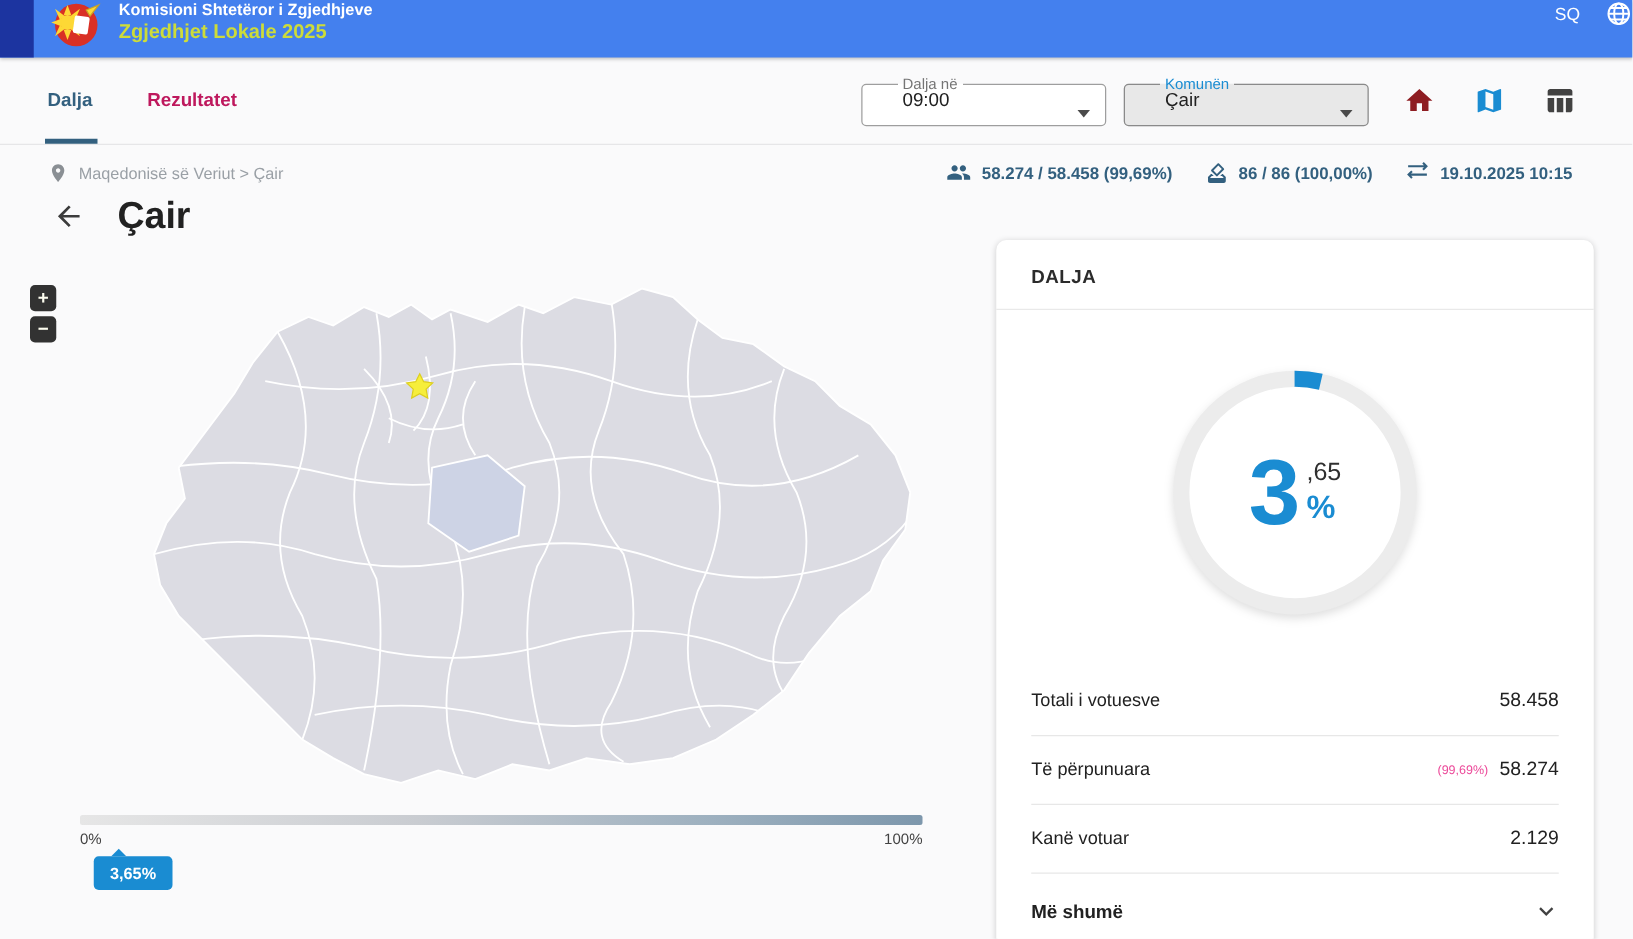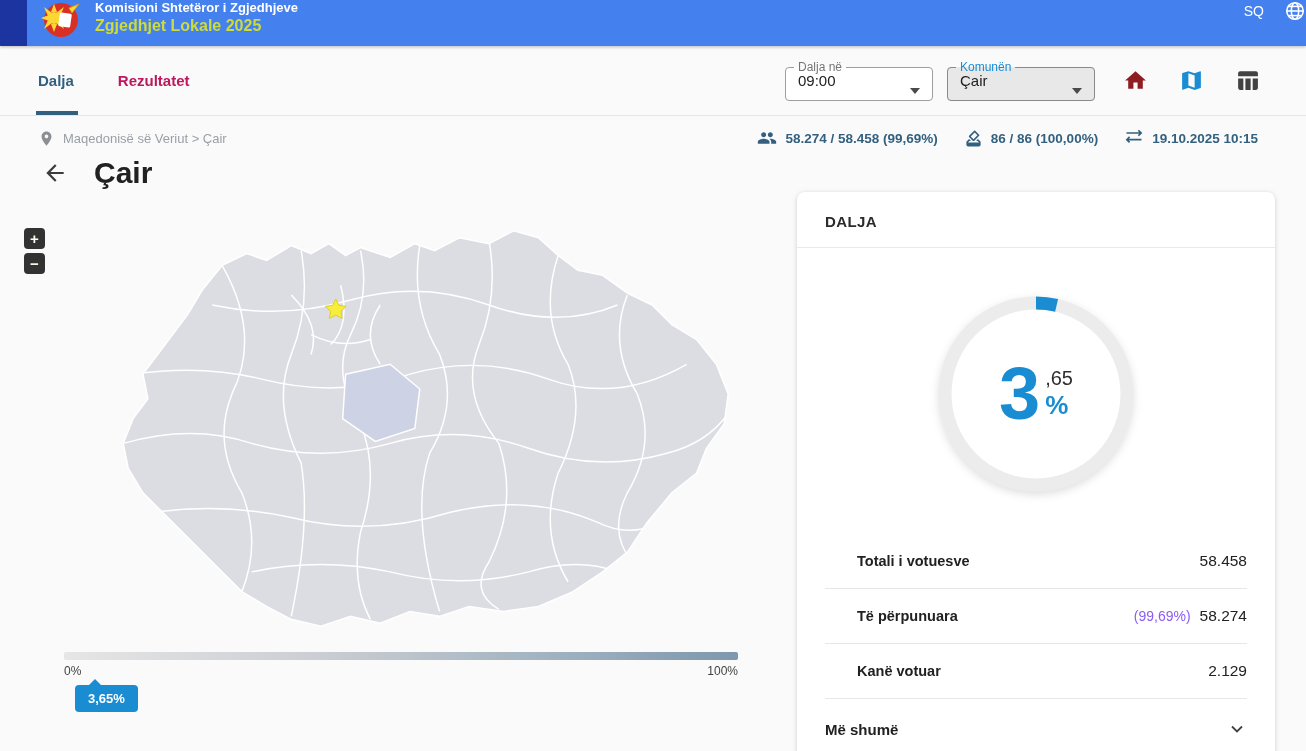--- a/index.html
+++ b/index.html
@@ -32,22 +32,22 @@
   .tab {
     position:relative; font-size:15px; font-weight:bold; margin-right:44px;
     display:flex; align-items:center; cursor:pointer; color:#be185d;
   }
   .tab.active { color:#33607f; }
   .tab.active::after {
     content:""; position:absolute; left:-2px; right:-4px; bottom:0; height:4px; background:#33607f;
   }
   .nav-right { margin-left:auto; display:flex; align-items:center; gap:14px; }
   fieldset.select {
-    min-inline-size:0; width:148px; height:41px; border:1px solid #9e9e9e;
-    border-radius:4px; background:#fff; position:relative; cursor:pointer;
+    min-inline-size:0; width:196px; height:41px; border:1px solid #9e9e9e;
+    border-radius:4px; background:#fff; position:relative; cursor:pointer;padding-left:20px;
   }
   fieldset.select legend { font-size:12px; color:#757575; padding:0 4px; margin-left:8px; }
   fieldset.select .select-value { font-size:15px; color:#212121; padding:0 12px 6px; margin-top:-2px; }
   fieldset.select .caret {
     position:absolute; right:12px; top:14px; width:0; height:0;
     border-left:5px solid transparent; border-right:5px solid transparent; border-top:6px solid #4a4a4a;
   }
   fieldset.select.focused { background:#e8e8e8; border-color:#8a8a8a; }
   fieldset.select.focused legend { color:#1a8cd2; }
   .nav-icons { display:flex; align-items:center; gap:31px; margin-left:14px; }
@@ -102,22 +102,22 @@
   .gauge svg { filter:drop-shadow(0 3px 4px rgba(0,0,0,.13)); }
   .gauge-text { position:absolute; inset:0; display:flex; align-items:center; justify-content:center; }
   .gauge-int { font-size:74px; font-weight:bold; color:#1a8cd2; line-height:.9; }
   .gauge-frac { display:flex; flex-direction:column; justify-content:center; height:66px; margin-left:5px; }
   .gauge-dec { font-size:20px; color:#2f2f2f; }
   .gauge-unit { font-size:26px; font-weight:bold; color:#1a8cd2; }
   .crow {
     display:flex; align-items:center; margin:0 28px; padding:18px 0;
     border-bottom:1px solid #e7e7e7;
   }
-  .crow-label { flex:1; font-size:14.5px; font-weight:bold; color:#212121;margin-left:32px; }
-  .crow-sub { font-size:14px; color:#8b5cf6; margin-right:9px; }
+  .crow-label { flex:1; font-size:14.5px; font-weight:normal; color:#212121; }
+  .crow-sub { font-size:10px; color:#ec4899; margin-right:9px; }
   .crow-val { font-size:15.5px; color:#212121; }
   .more-row { display:flex; align-items:center; margin:0 28px; padding:20px 0 12px; cursor:pointer; }
   .more-label { flex:1; font-size:15px; font-weight:bold; color:#212121; }
 </style>
 </head>
 <body>
 
 <div class="header">
   <div class="header-strip"></div>
   <svg class="logo" viewBox="0 0 44 40">

